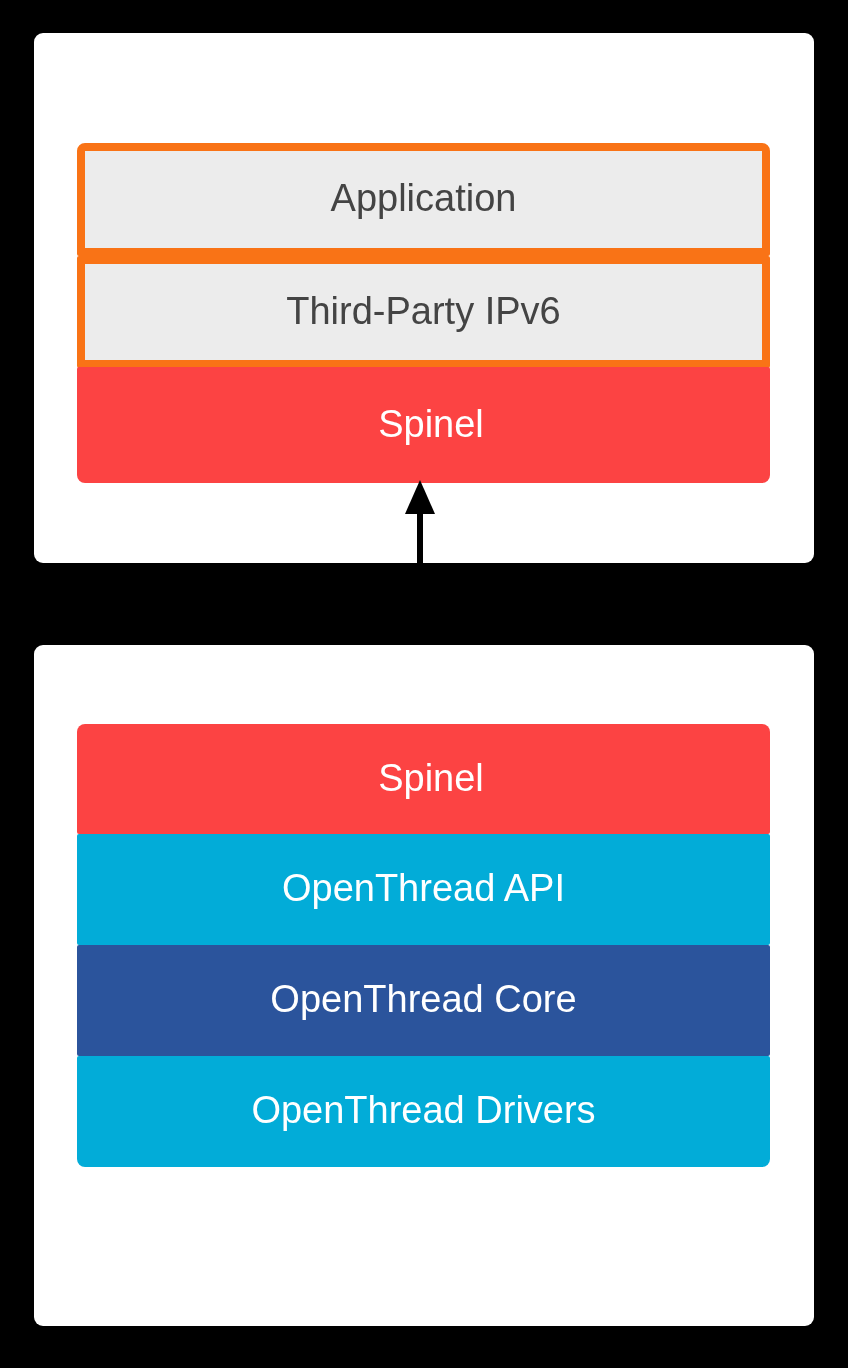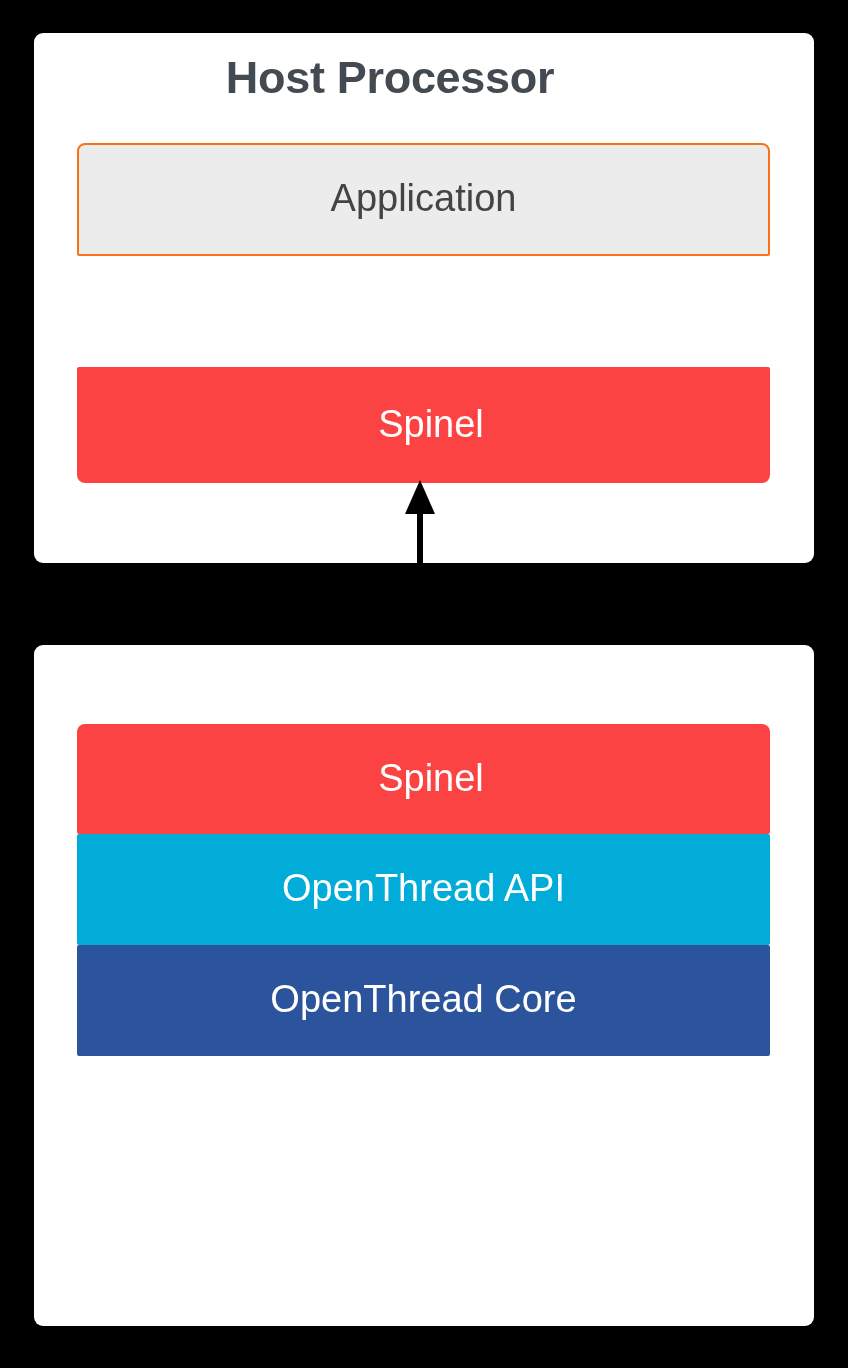--- a/index.html
+++ b/index.html
@@ -72,21 +72,21 @@
   }
   .layer .layer-label {
     display: block;
     text-align: center;
     padding-bottom: 3px;
   }
 
   
   .layer.grey {
     background: #ECECEC;
-    border: 2px solid #f97316;
+    border: 8px solid #f97316;
     color: #444444;
   }
   .layer.grey.top-box    { border-radius: 8px 8px 2px 2px; }
   .layer.grey.mid-box    { border-radius: 2px; }
 
   
   .layer.red   { background: #FC4343; color: #FFFFFF; padding-left: 15px; }
   .layer.cyan  { background: #02ACD8; color: #FFFFFF; }
   .layer.navy  { background: #2B549C; color: #FFFFFF; }
 
@@ -114,26 +114,28 @@
     height: 232px;
   }
 </style>
 </head>
 <body>
 
 <div id="diagram">
 
   <div class="panel" id="host-panel"></div>
 
-  <div class="panel-title" id="host-title">Host Processor</div>
 
   <div class="layer grey top-box" id="layer-application">
     <span class="layer-label">Application</span>
   </div>
 
+  <div class="layer grey mid-box" id="layer-thirdparty">
+    <span class="layer-label">Third-Party IPv6</span>
+  </div>
 
   <div class="layer red r-bottom" id="layer-spinel-host">
     <span class="layer-label">Spinel</span>
   </div>
 
   <svg id="connector-arrow" viewBox="0 0 54 232">
 
     <rect x="24" y="22" width="6" height="188" fill="#000000"></rect>
 
     <polygon points="27,2 42,36 12,36" fill="#000000"></polygon>
@@ -148,15 +150,18 @@
   </div>
 
   <div class="layer navy r-none" id="layer-ot-core">
     <span class="layer-label">OpenThread Core</span>
   </div>
 
   <div class="layer cyan r-none" id="layer-ot-api">
     <span class="layer-label">OpenThread API</span>
   </div>
 
+  <div class="layer cyan r-bottom" id="layer-ot-drivers">
+    <span class="layer-label">OpenThread Drivers</span>
+  </div>
 
 
 </div>
 
 </body></html>

